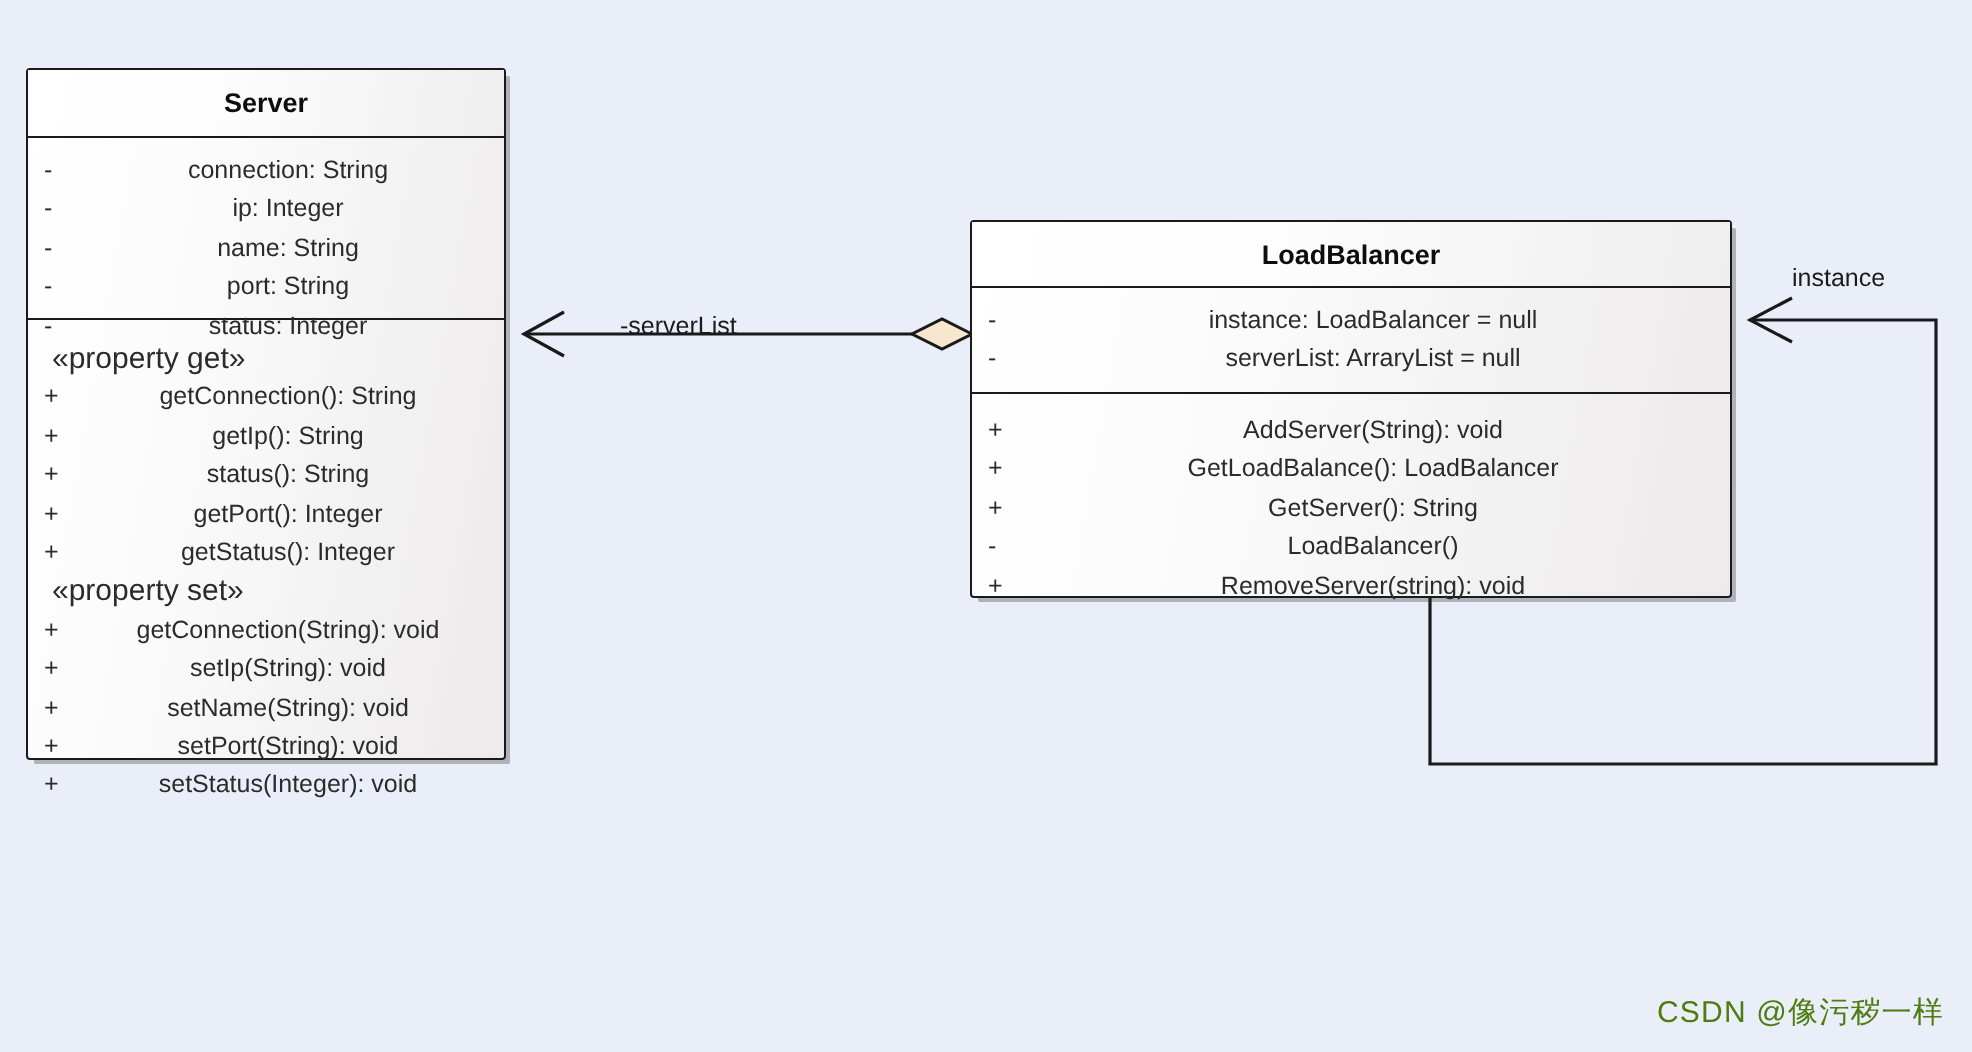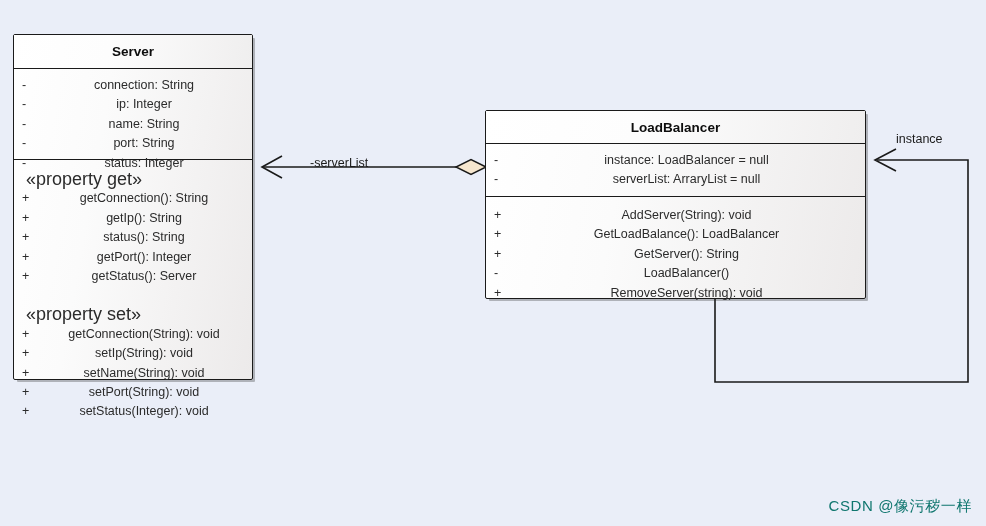--- a/index.html
+++ b/index.html
@@ -68,21 +68,21 @@
     text-align: left;
     padding-left: 8px;
     box-sizing: border-box;
     color: #2b2b2b;
   }
   .member .sig {
     flex: 1 1 auto;
     text-align: center;
   }
   .stereotype {
-    font-size: 18px;
+    font-size: 15px;
     color: #2b2b2b;
     line-height: 19.4px;
     padding-left: 12px;
     white-space: nowrap;
   }
 
   
   .edge-label {
     position: absolute;
     font-size: 12.5px;
@@ -90,21 +90,21 @@
     white-space: nowrap;
     z-index: 7;
   }
 
   
   .watermark {
     position: absolute;
     right: 14px;
     bottom: 10px;
     font-size: 15px;
-    color: #0f766e;
+    color: #4d7c0f;
     letter-spacing: 0.6px;
     white-space: nowrap;
     z-index: 9;
   }
 </style>
 </head>
 <body>
 
 <div id="canvas">
 
@@ -163,24 +163,24 @@
       <div class="member">
         <span class="vis">+</span>
         <span class="sig">status(): String</span>
       </div>
       <div class="member">
         <span class="vis">+</span>
         <span class="sig">getPort(): Integer</span>
       </div>
       <div class="member">
         <span class="vis">+</span>
-        <span class="sig">getStatus(): Server</span>
-      </div>
-
-      <div class="stereotype" style="margin-top:19px;">«property set»</div>
+        <span class="sig">getStatus(): Integer</span>
+      </div>
+
+      <div class="stereotype" style="margin-top:0;">«property set»</div>
       <div class="member">
         <span class="vis">+</span>
         <span class="sig">getConnection(String): void</span>
       </div>
       <div class="member">
         <span class="vis">+</span>
         <span class="sig">setIp(String): void</span>
       </div>
       <div class="member">
         <span class="vis">+</span>

